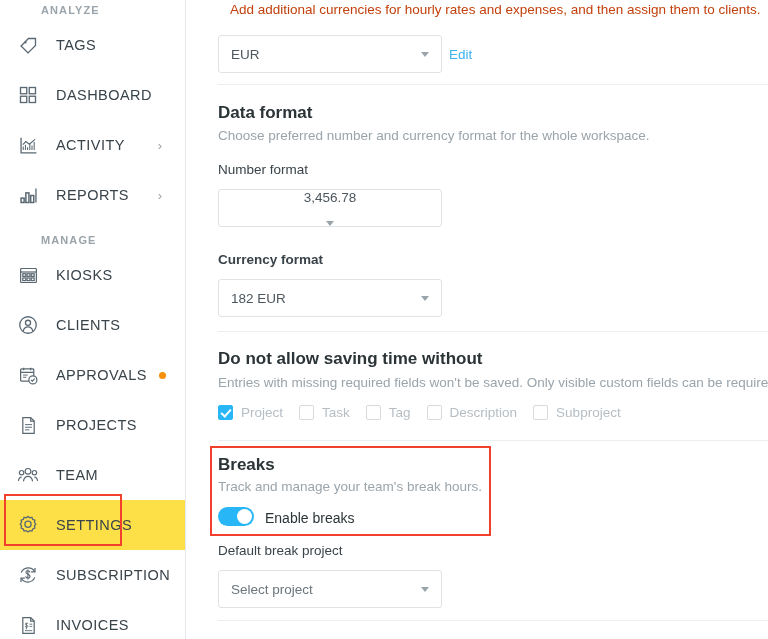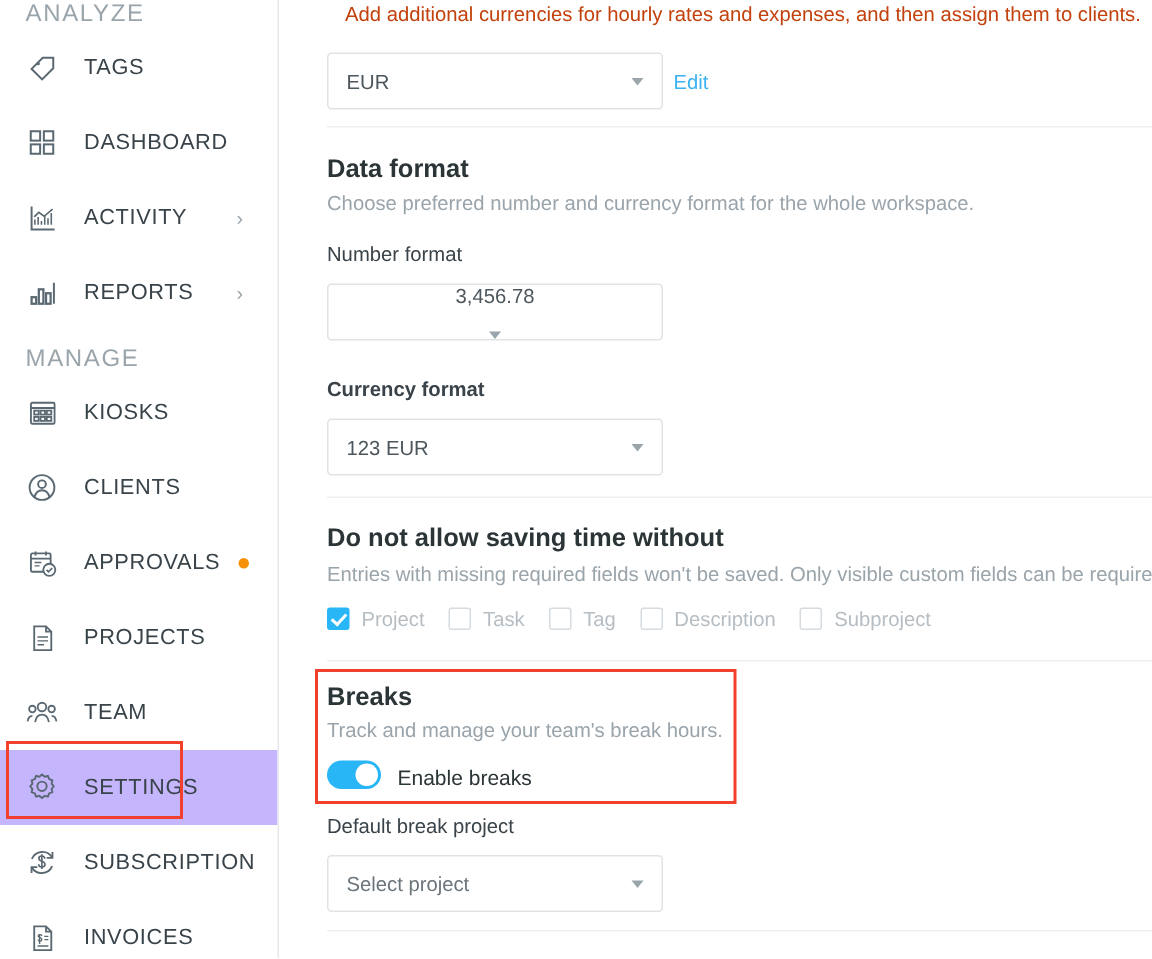--- a/index.html
+++ b/index.html
@@ -15,27 +15,28 @@
   .sidebar {
     width: 186px;
     height: 639px;
     background: #ffffff;
     border-right: 1px solid #e4e8eb;
     position: relative;
     flex: 0 0 186px;
     overflow: hidden;
   }
   .nav-section-label {
-    font-size: 16px;
+    font-size: 11px;
     letter-spacing: 1.1px;
     color: #9aa4ab;
     padding-left: 17px;
     height: 20px;
     line-height: 20px;
-    font-weight: 400;
+    font-weight: 700;
+    margin-left: 24px;
   }
   .nav-item {
     display: flex;
     align-items: center;
     height: 50px;
     padding-left: 16px;
     cursor: pointer;
     position: relative;
   }
   .nav-item .ico {
@@ -44,21 +45,21 @@
     display: flex; align-items: center; justify-content: center;
     color: #5a6872;
   }
   .nav-item .ico svg { display: block; }
   .nav-label {
     margin-left: 16px;
     font-size: 14.5px;
     letter-spacing: .45px;
     color: #39434a;
   }
-  .nav-item.active { background: #c4b5fd; text-align: center; }
+  .nav-item.active { background: #fde047; text-align: center; }
   .chev {
     position: absolute;
     right: 23px;
     color: #9aa4ab;
     font-size: 13px;
     line-height: 1;
   }
   .dot-badge {
     width: 7px; height: 7px;
     border-radius: 50%;
@@ -394,21 +395,21 @@
     <div class="sec-sub" style="top:128px;">Choose preferred number and currency format for the whole workspace.</div>
 
     <div class="field-label" style="top:162px;">Number format</div>
     <div class="select" style="top:189px;flex-direction:column;">
       <span class="val">3,456.78</span>
       <span class="caret"></span>
     </div>
 
     <div class="field-label" style="top:252px;font-weight:bold;">Currency format</div>
     <div class="select" style="top:279px;">
-      <span class="val">123 EUR</span>
+      <span class="val">182 EUR</span>
       <span class="caret"></span>
     </div>
 
     <div class="divider" style="top:331px;"></div>
 
     <div class="sec-title" style="top:349px;">Do not allow saving time without</div>
     <div class="sec-sub" style="top:375px;">Entries with missing required fields won't be saved. Only visible custom fields can be required</div>
 
     <div class="cb-row" style="top:405px;">
       <label class="cb-item">

